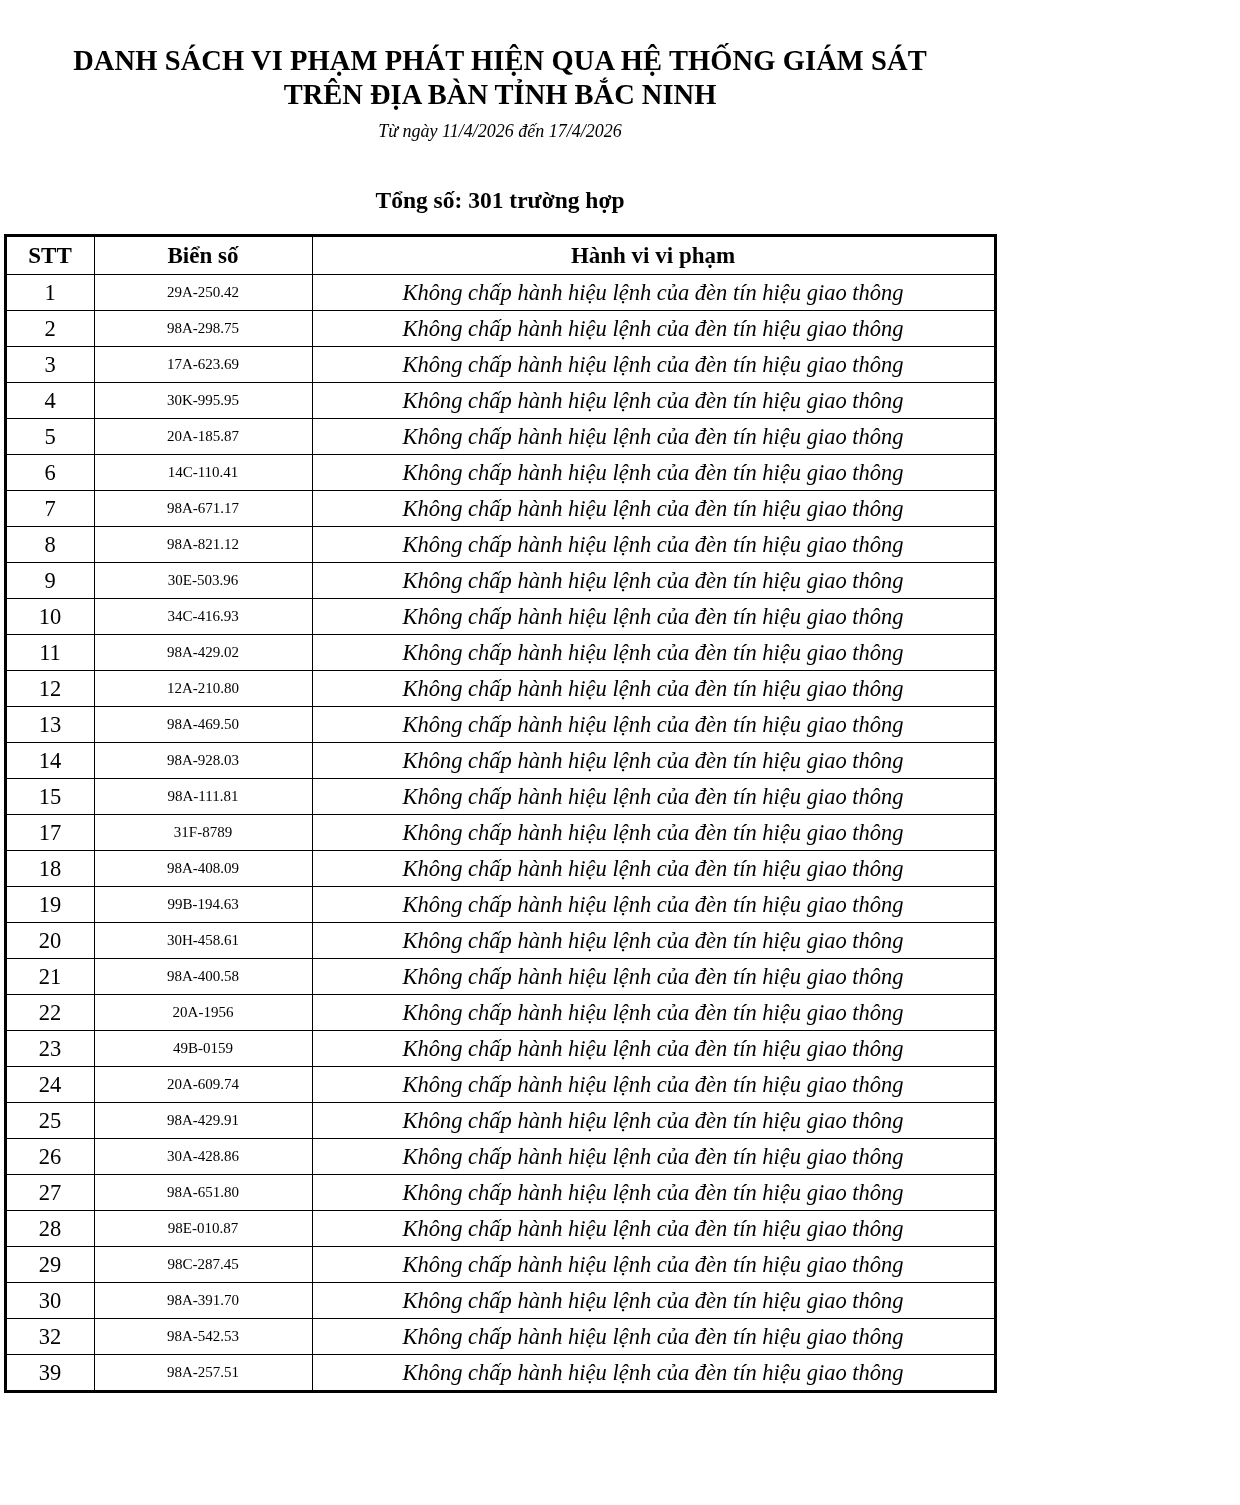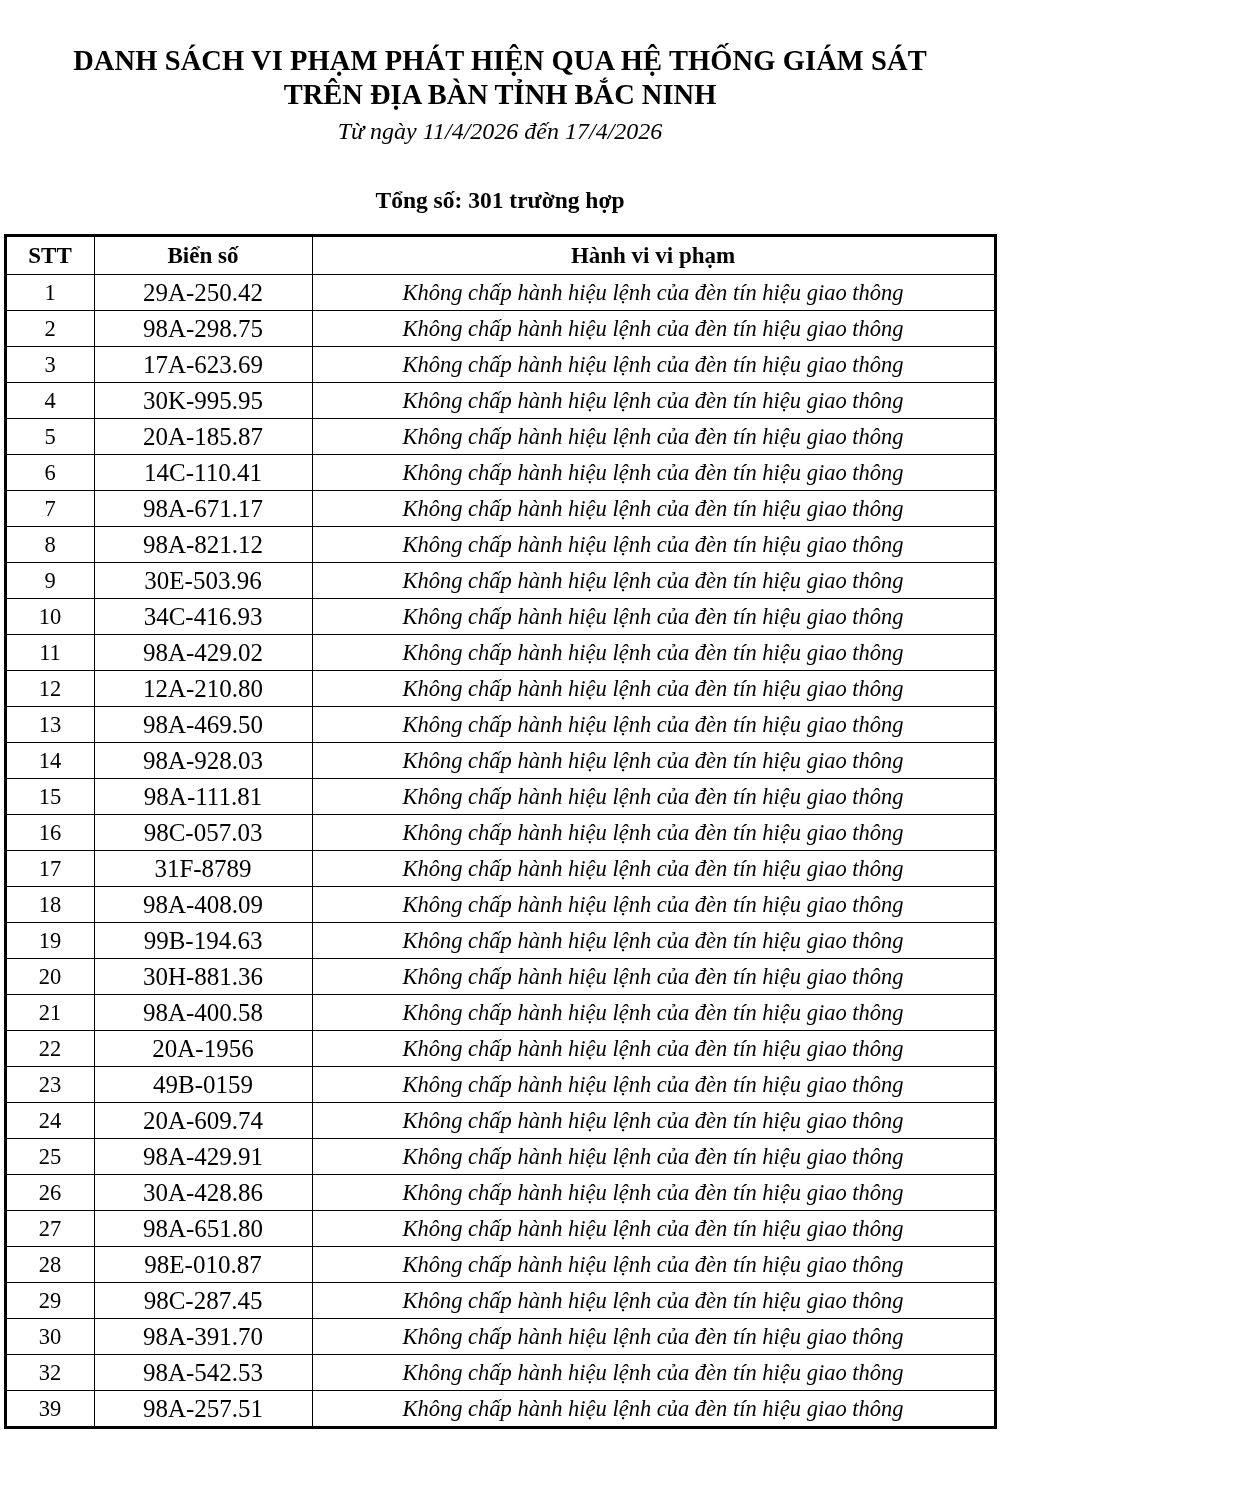--- a/index.html
+++ b/index.html
@@ -36,21 +36,21 @@
     white-space: nowrap;
   }
   .title-line-2 {
     font-weight: bold;
     font-size: 28.5px;
     line-height: 34px;
     white-space: nowrap;
   }
   .date-range {
     font-style: italic;
-    font-size: 24px;
+    font-size: 18px;
     line-height: 32px;
     margin-top: 3px;
   }
   .total-line {
     font-weight: bold;
     font-size: 23.5px;
     line-height: 28px;
     margin-top: 39px;
     text-align: center;
   }
@@ -83,21 +83,21 @@
     height: 37px;
     font-weight: bold;
     font-size: 23px;
     font-style: normal;
   }
   td.cell-stt {
     font-size: 22.5px;
     font-style: normal;
   }
   td.cell-plate {
-    font-size: 25px;
+    font-size: 15px;
     font-style: normal;
   }
   td.cell-act {
     font-size: 22.5px;
     font-style: italic;
     white-space: nowrap;
   }
 </style>
 </head>
 <body>
@@ -195,42 +195,37 @@
             <td class="cell-stt">14</td>
             <td class="cell-plate">98A-928.03</td>
             <td class="cell-act">Không chấp hành hiệu lệnh của đèn tín hiệu giao thông</td>
           </tr>
           <tr>
             <td class="cell-stt">15</td>
             <td class="cell-plate">98A-111.81</td>
             <td class="cell-act">Không chấp hành hiệu lệnh của đèn tín hiệu giao thông</td>
           </tr>
           <tr>
-            <td class="cell-stt">16</td>
-            <td class="cell-plate">98C-057.03</td>
-            <td class="cell-act">Không chấp hành hiệu lệnh của đèn tín hiệu giao thông</td>
-          </tr>
-          <tr>
             <td class="cell-stt">17</td>
             <td class="cell-plate">31F-8789</td>
             <td class="cell-act">Không chấp hành hiệu lệnh của đèn tín hiệu giao thông</td>
           </tr>
           <tr>
             <td class="cell-stt">18</td>
             <td class="cell-plate">98A-408.09</td>
             <td class="cell-act">Không chấp hành hiệu lệnh của đèn tín hiệu giao thông</td>
           </tr>
           <tr>
             <td class="cell-stt">19</td>
             <td class="cell-plate">99B-194.63</td>
             <td class="cell-act">Không chấp hành hiệu lệnh của đèn tín hiệu giao thông</td>
           </tr>
           <tr>
             <td class="cell-stt">20</td>
-            <td class="cell-plate">30H-881.36</td>
+            <td class="cell-plate">30H-458.61</td>
             <td class="cell-act">Không chấp hành hiệu lệnh của đèn tín hiệu giao thông</td>
           </tr>
           <tr>
             <td class="cell-stt">21</td>
             <td class="cell-plate">98A-400.58</td>
             <td class="cell-act">Không chấp hành hiệu lệnh của đèn tín hiệu giao thông</td>
           </tr>
           <tr>
             <td class="cell-stt">22</td>
             <td class="cell-plate">20A-1956</td>

